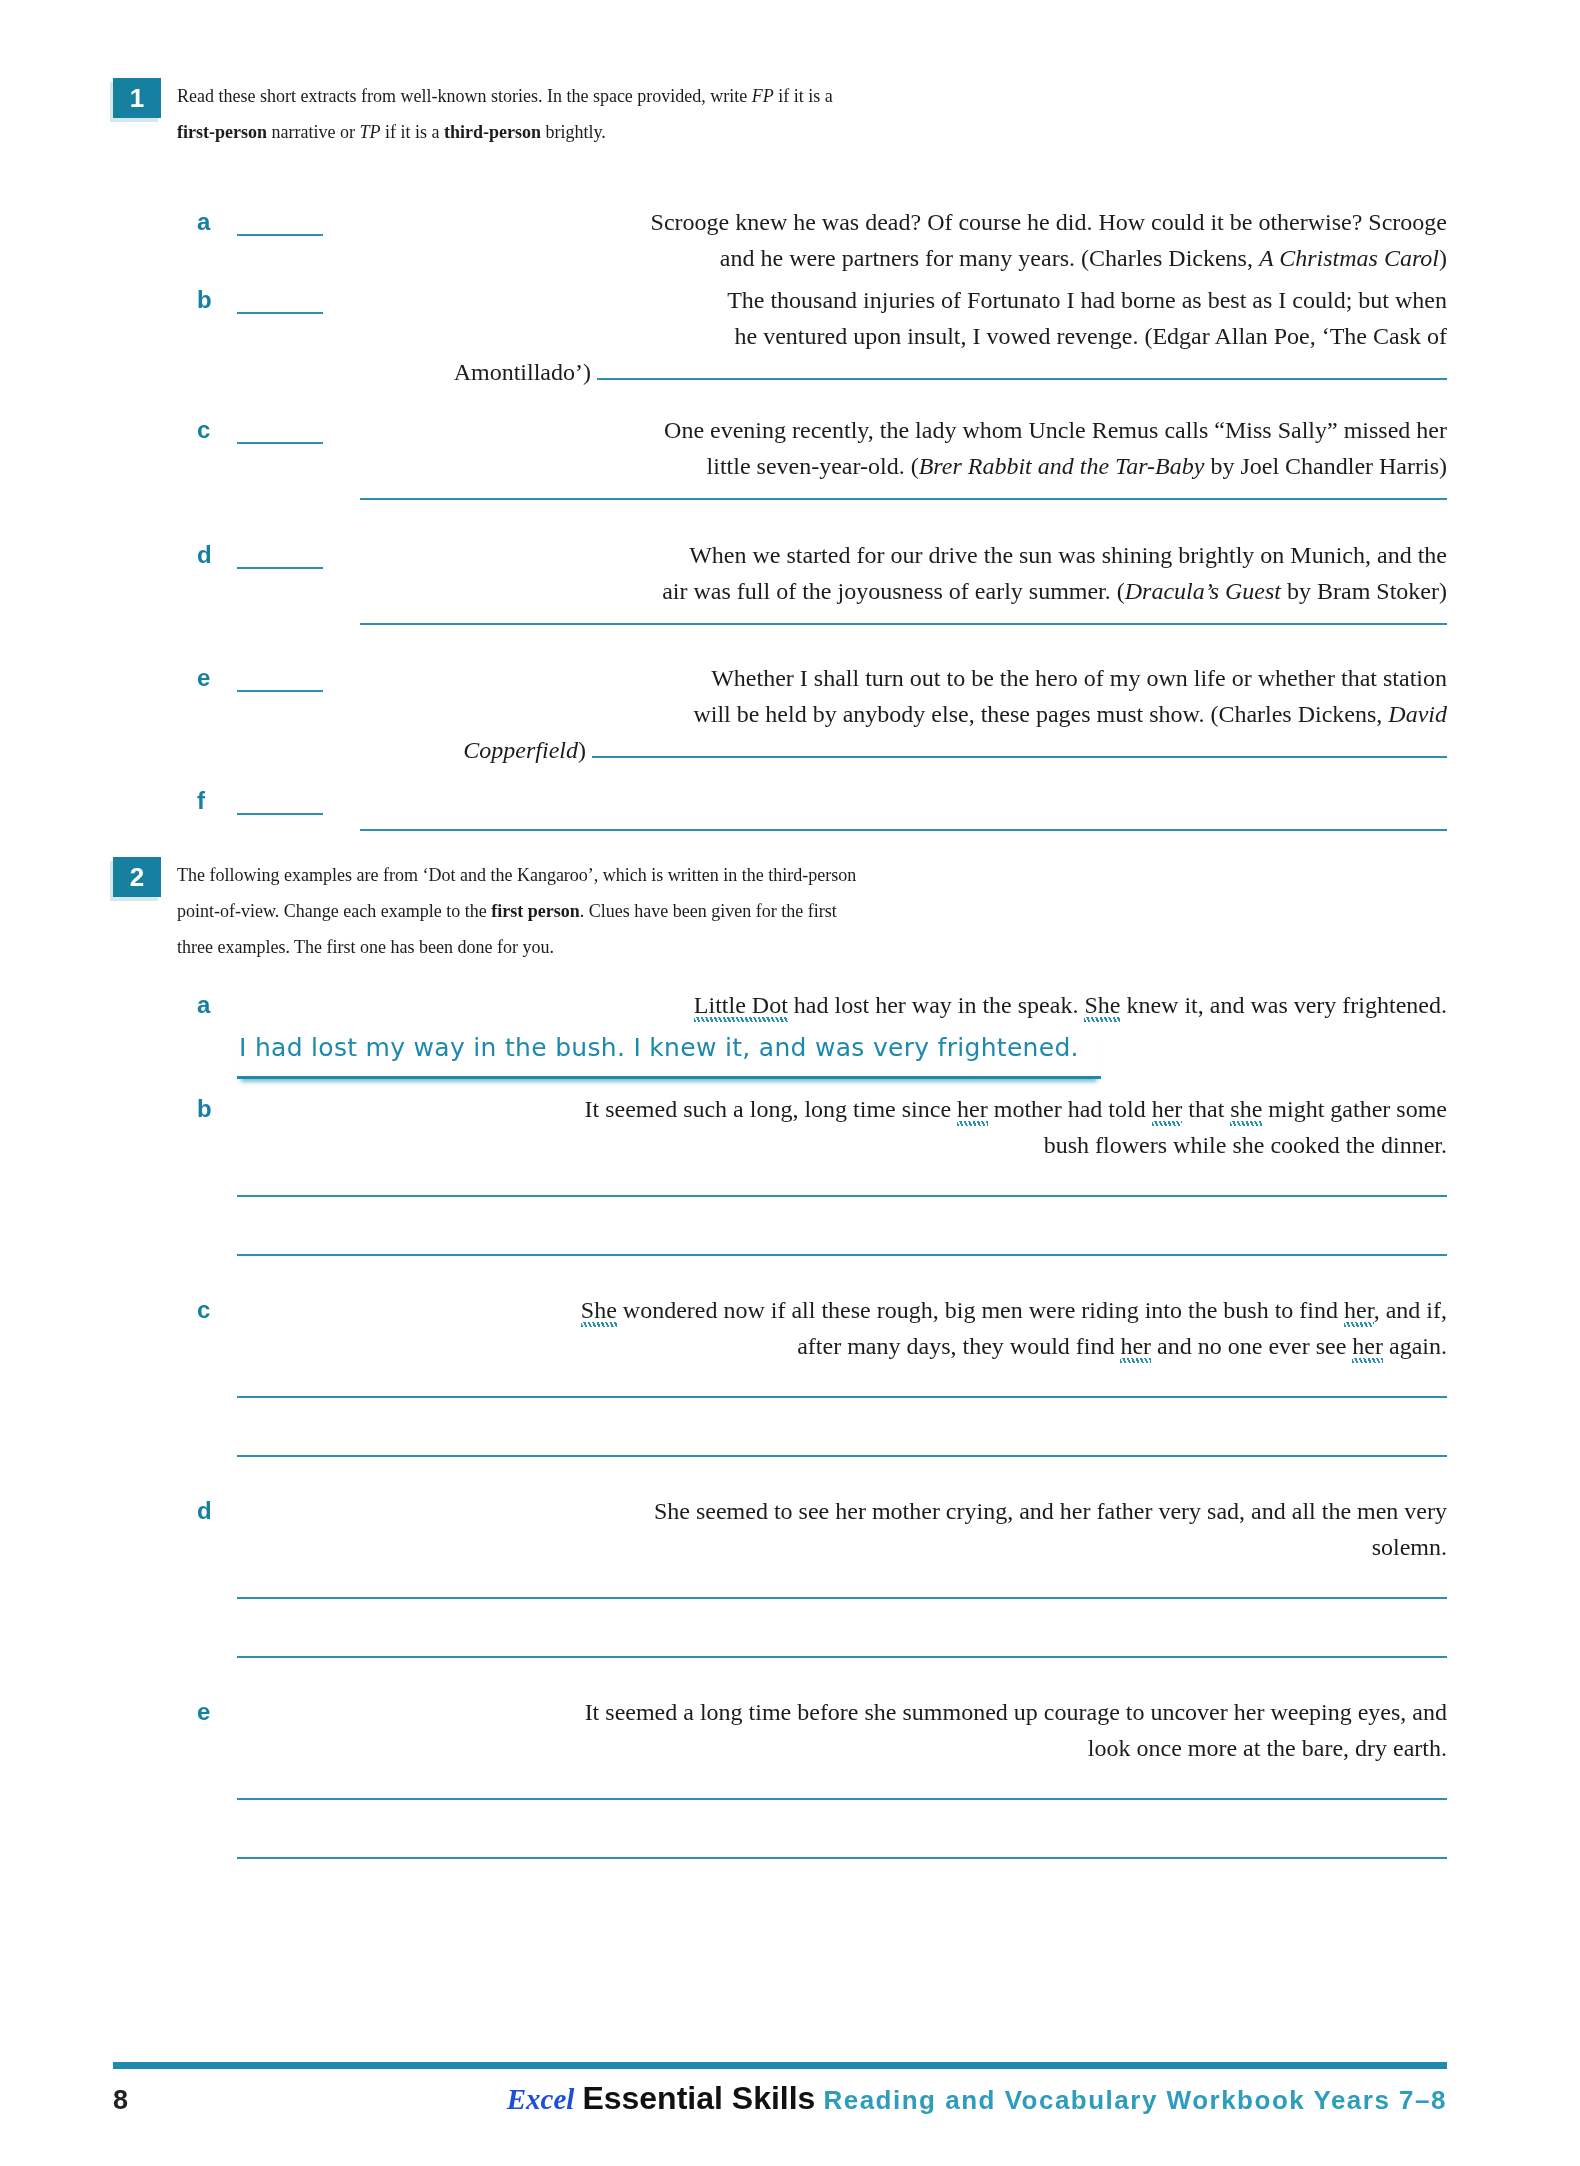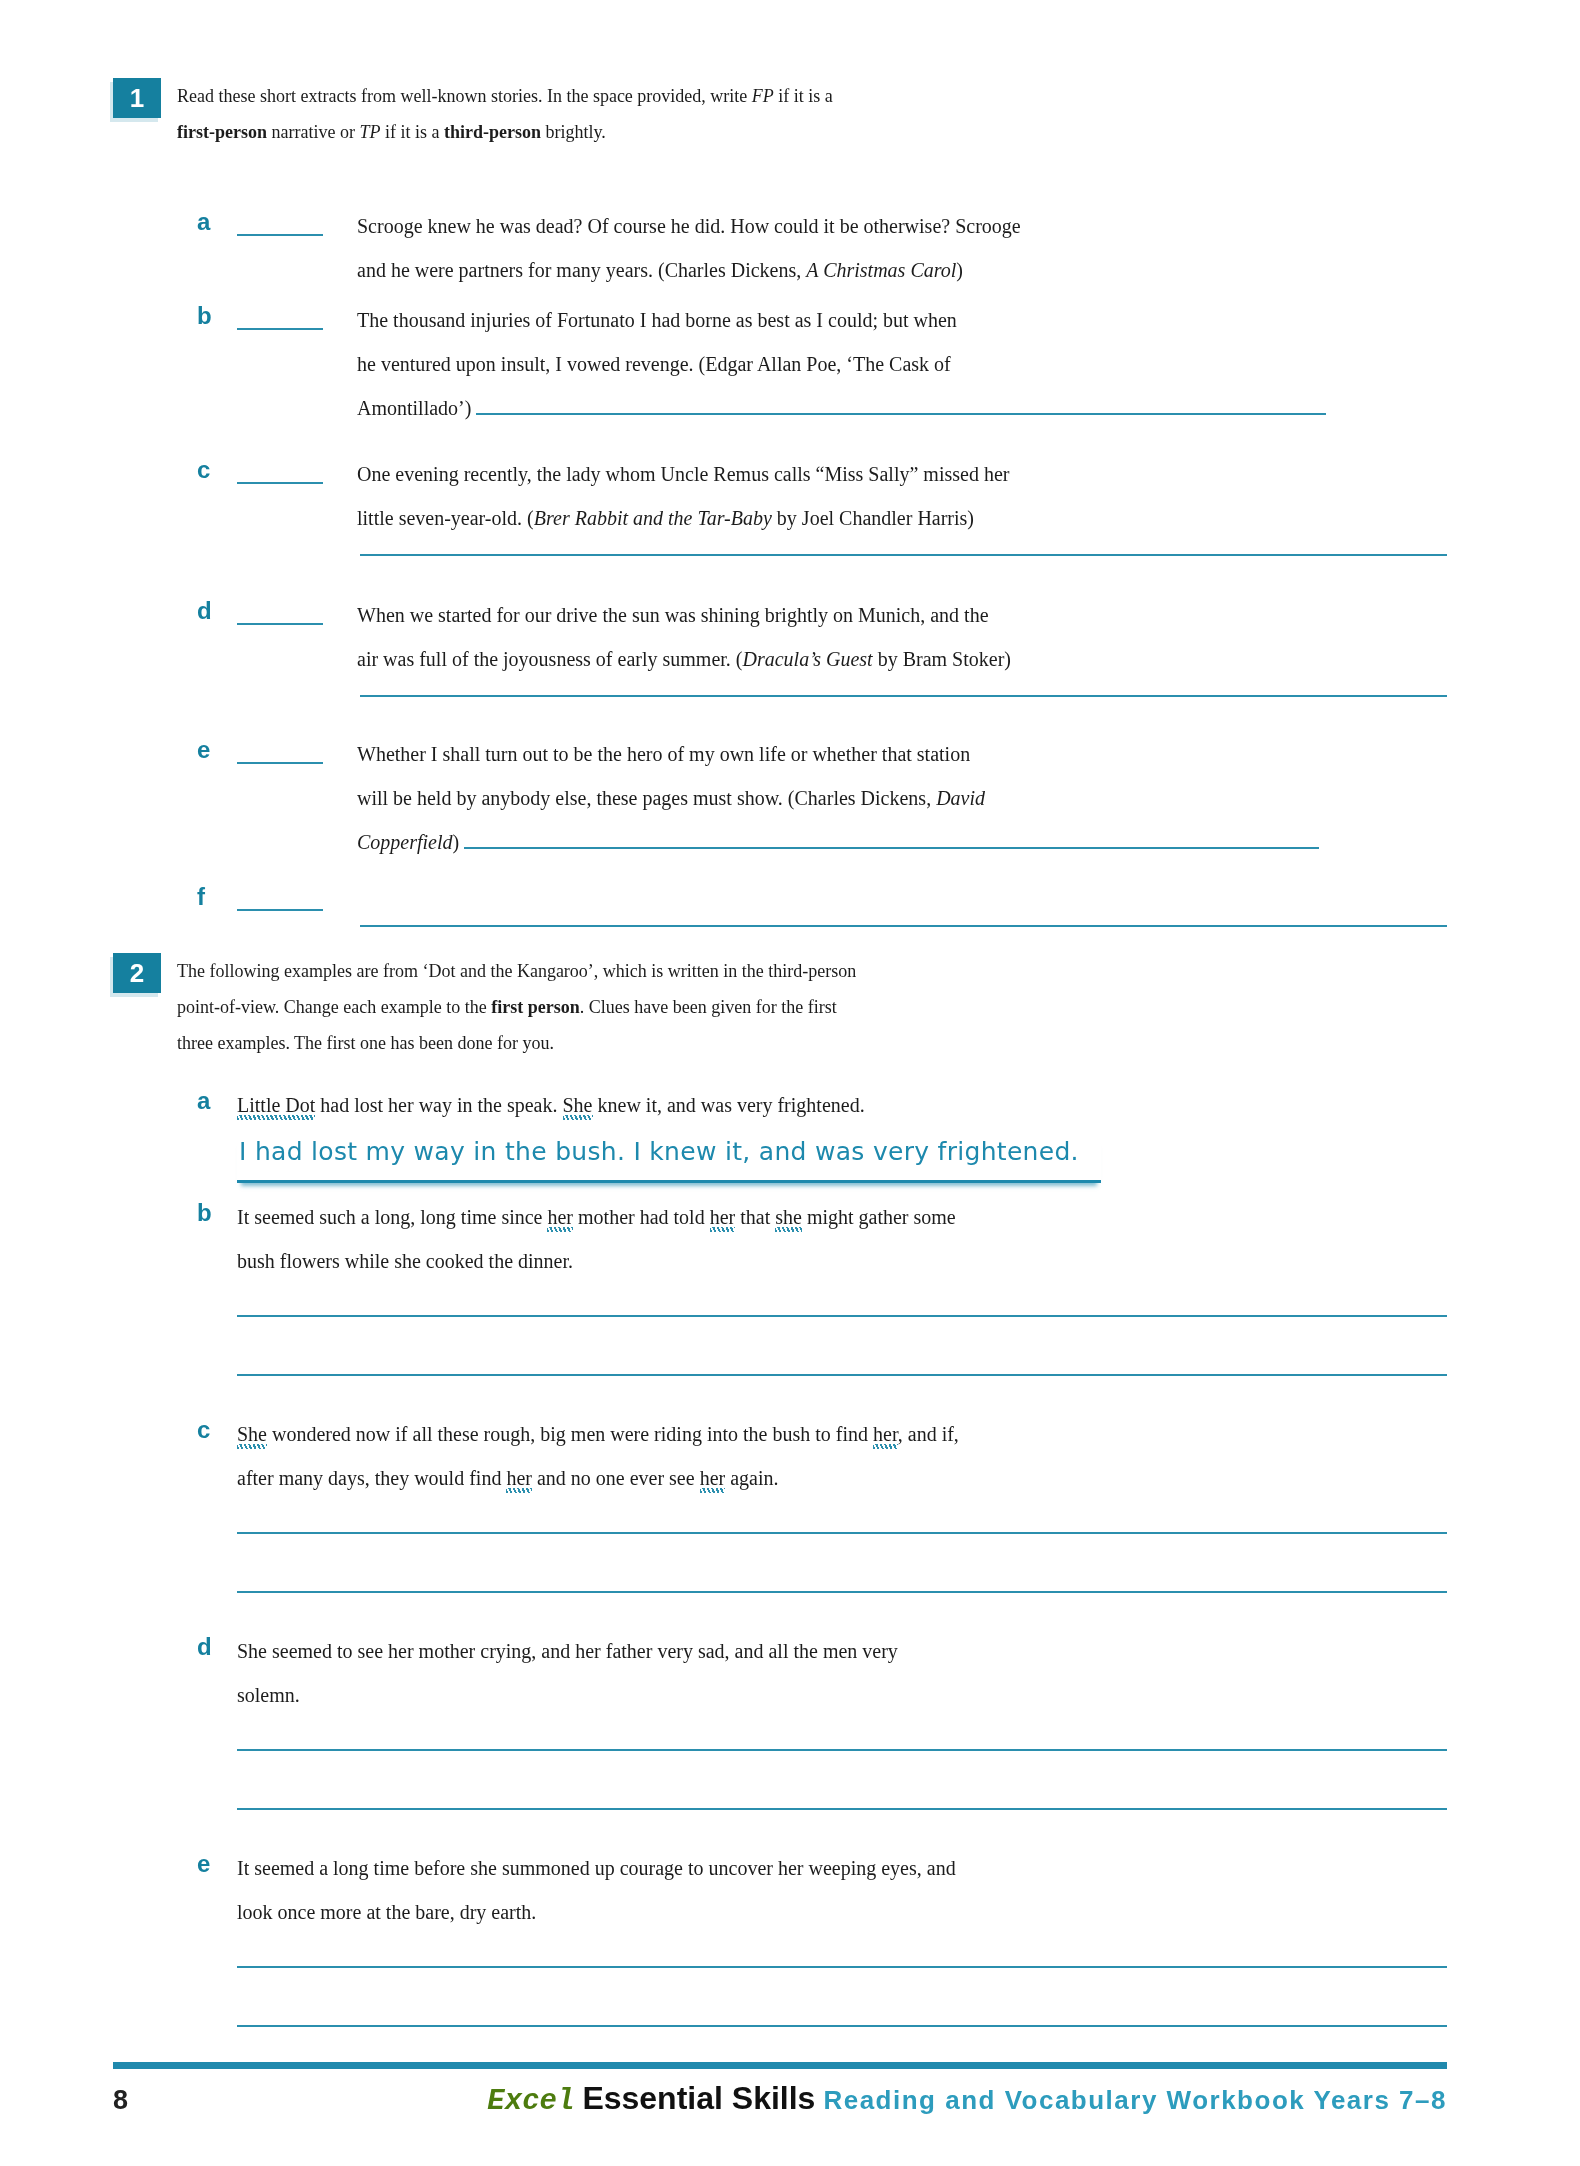--- a/index.html
+++ b/index.html
@@ -36,21 +36,21 @@
   .item .row{display:flex;}
   .letter{
     width:40px;flex:none;color:var(--teal);
     font-family:"Liberation Sans",sans-serif;font-weight:bold;font-size:24px;
     padding-top:4px;
   }
   .blank{
     width:86px;flex:none;height:30px;border-bottom:2px solid var(--line);
     margin-right:34px;
   }
-  .itext{flex:1;font-size:20px;line-height:44px;white-space:pre-wrap;}
+  .itext{flex:1;font-size:24px;line-height:36px;white-space:pre-wrap;text-align:right;}
 
   .seg-i{font-style:italic;}
   .seg-b{font-weight:bold;}
   .seg-c{
     background-image:repeating-linear-gradient(66deg,var(--line) 0px,var(--line) 2px,rgba(0,0,0,0) 2px,rgba(0,0,0,0) 4px);
     background-size:100% 5px;background-position:0 100%;background-repeat:no-repeat;
     padding-bottom:4px;
   }
   .seg-line{display:inline-block;height:24px;border-bottom:2px solid var(--line);}
   [data-name="q1-item-b"] .seg-line{width:850px;}
@@ -79,21 +79,21 @@
   }
 
   
   .footer-bar{position:absolute;left:113px;width:1334px;top:2062px;height:7px;background:var(--bar);}
   .footer-row{
     position:absolute;left:113px;width:1334px;top:2080px;
     display:flex;justify-content:space-between;align-items:baseline;
   }
   .page-num{font-family:"Liberation Sans",sans-serif;font-weight:bold;font-size:27px;color:#222;}
   .brand-line{display:flex;align-items:baseline;}
-  .brand-excel{font-family:Liberation Mono, monospace;font-style:italic;font-weight:bold;font-size:29px;color:#4d7c0f;}
+  .brand-excel{font-family:Liberation Serif, serif;font-style:italic;font-weight:bold;font-size:29px;color:#1d4ed8;}
   .brand-skills{font-family:"Liberation Sans",sans-serif;font-weight:bold;font-size:32px;color:#111;margin-left:8px;}
   .brand-title{
     font-family:"Liberation Sans",sans-serif;font-weight:bold;font-size:26px;
     color:var(--footer-teal);letter-spacing:1.5px;margin-left:8px;
   }
 </style>
 </head>
 <body>
 
 <div class="page" data-name="workbook-page">

